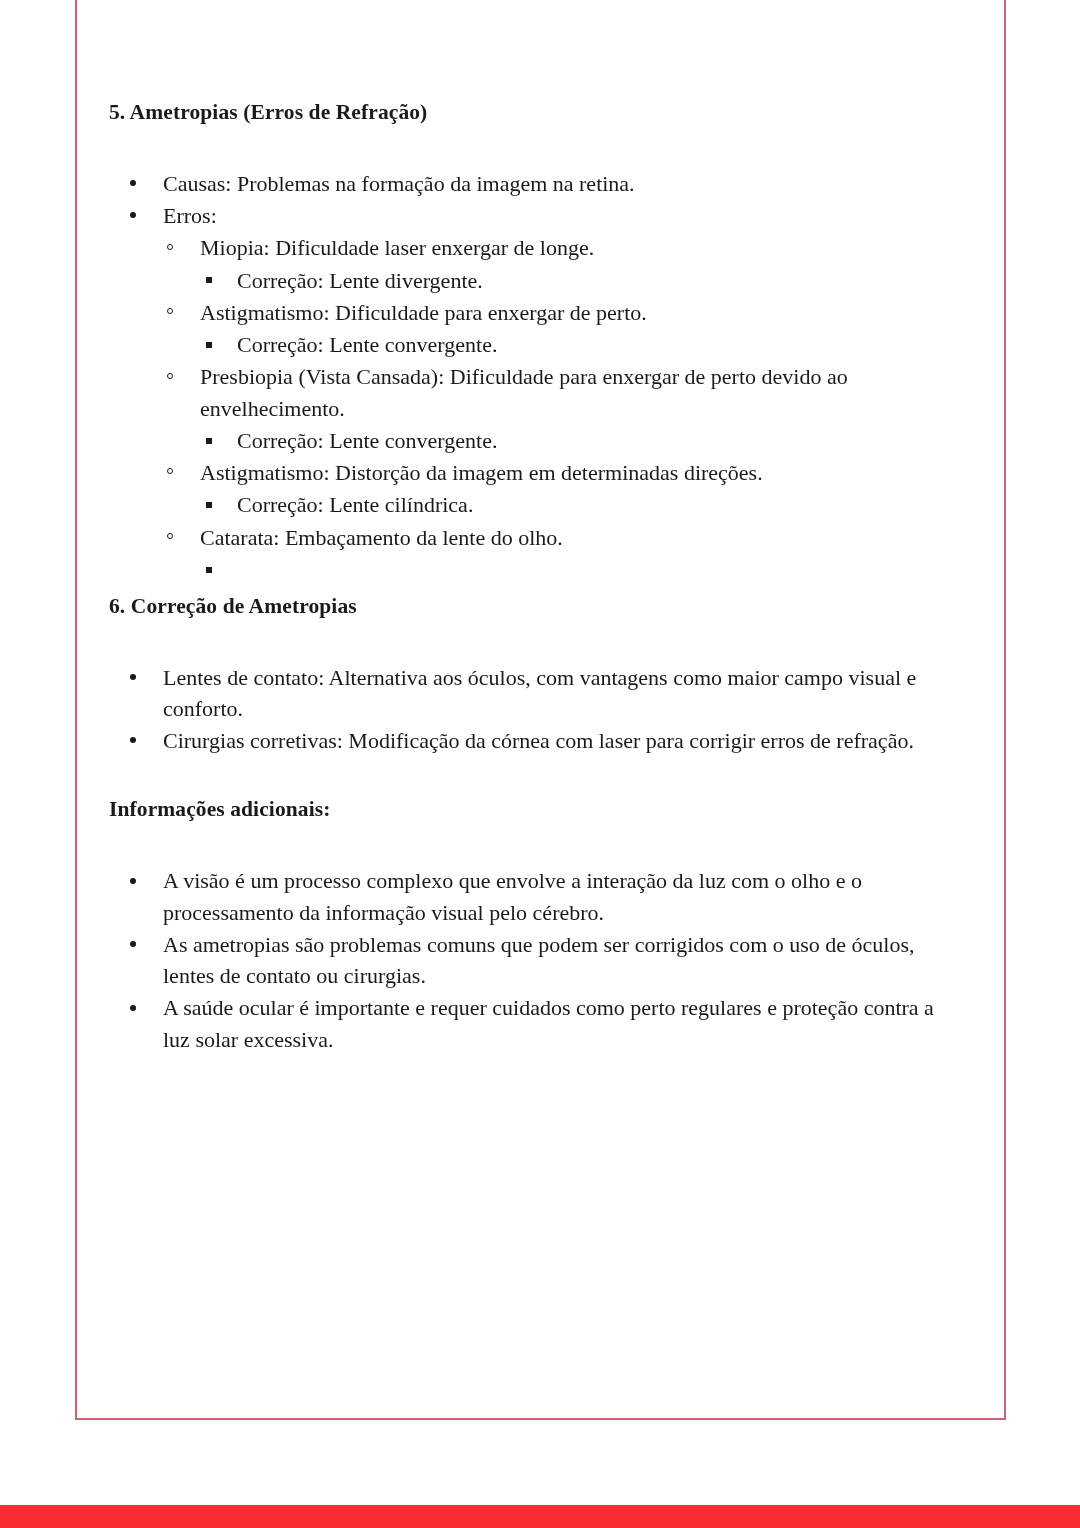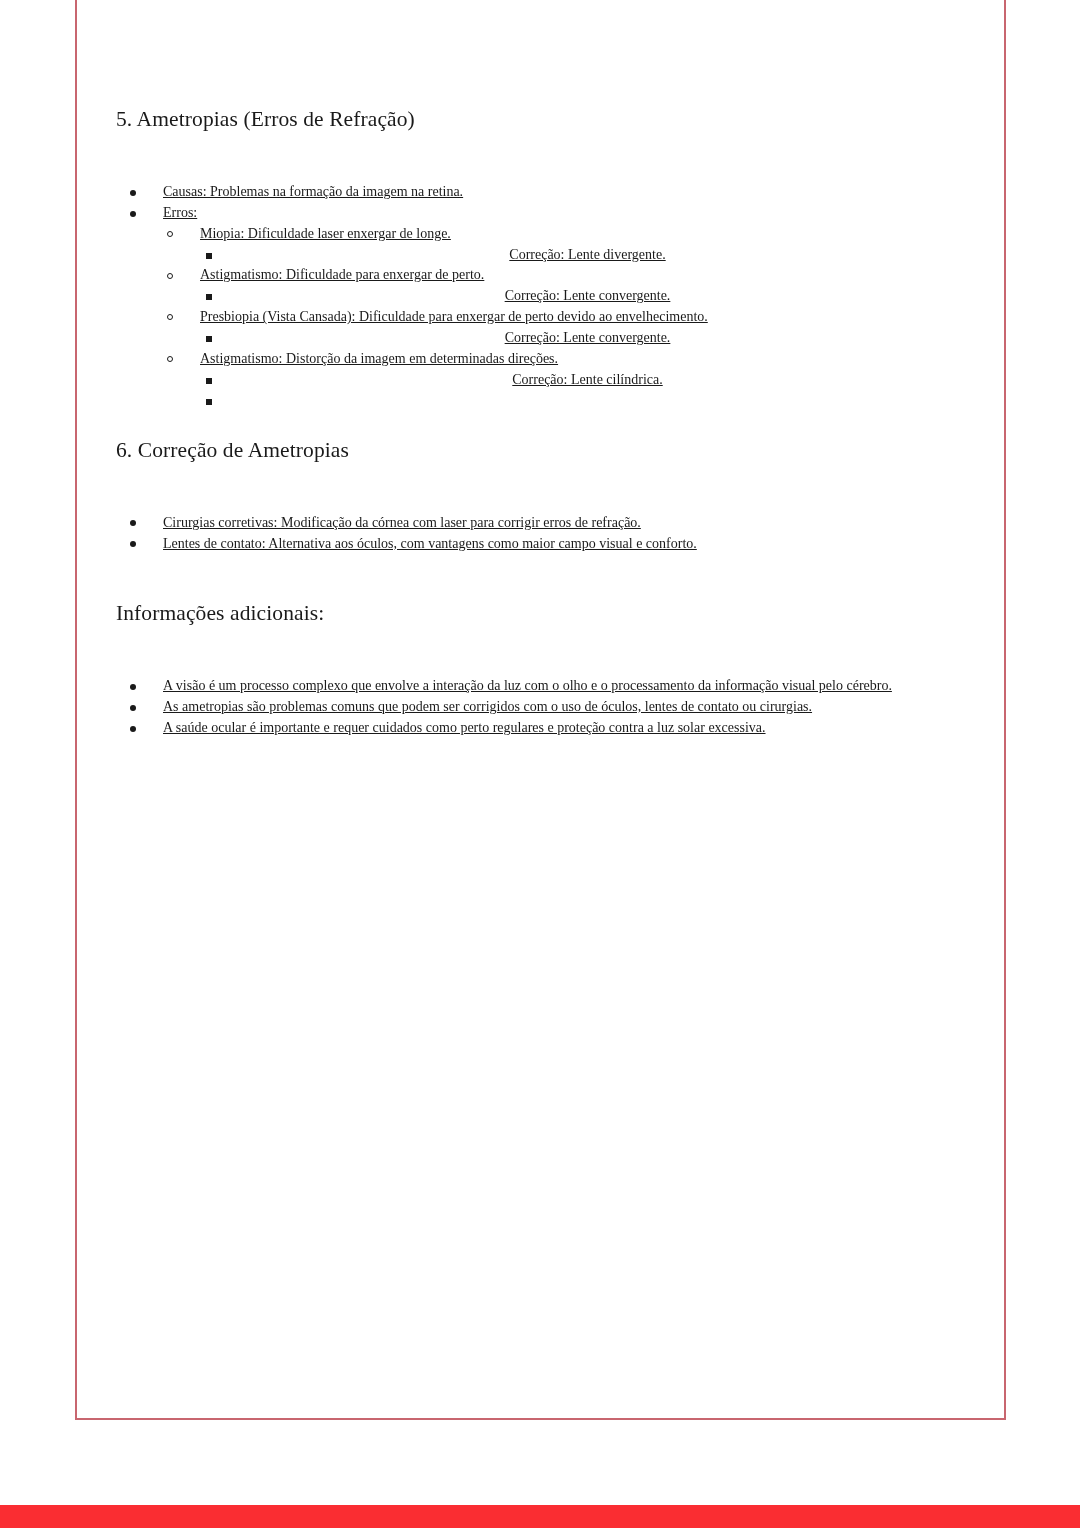--- a/index.html
+++ b/index.html
@@ -32,42 +32,41 @@
 
   .content {
     position: absolute;
     left: 108px;
     top: 98px;
     width: 830px;
   }
 
   h2.section-heading {
     font-size: 21.5px;
-    font-weight: normal;
+    font-weight: bold;
     letter-spacing: 0.1px;
-    margin: 8px;
+    margin: 1px;
     line-height: 1.3;
   }
 
   
   .gap-after-heading { height: 40px; }
   .gap-before-heading { height: 38px; }
 
   ul {
     list-style: none;
     margin: 0;
     padding: 0;
   }
 
   li {
     position: relative;
-    font-size: 14px;
+    font-size: 22px;
     line-height: 1.42;
     margin: 0 0 1px 0;
-    text-decoration: underline;
   }
 
   
   ul.lvl1 > li {
     padding-left: 37px;
     margin-left: 18px;
   }
   ul.lvl1 > li > .marker {
     position: absolute;
     left: 4px;
@@ -92,21 +91,20 @@
     border-radius: 50%;
     border: 1.4px solid #1a1a1a;
     background: transparent;
     box-sizing: border-box;
   }
 
   
   ul.lvl3 > li {
     padding-left: 36px;
     margin-left: 93px;
-    text-align: center;
   }
   ul.lvl3 > li > .marker {
     position: absolute;
     left: 5px;
     top: 0.58em;
     width: 6px;
     height: 6px;
     background: #1a1a1a;
   }
 
@@ -158,32 +156,35 @@
     <li><span class="marker"></span><span class="text">Correção: Lente convergente.</span></li>
   </ul>
 
   <ul class="lvl2">
     <li><span class="marker"></span><span class="text">Astigmatismo: Distorção da imagem em determinadas direções.</span></li>
   </ul>
   <ul class="lvl3">
     <li><span class="marker"></span><span class="text">Correção: Lente cilíndrica.</span></li>
   </ul>
 
+  <ul class="lvl2">
+    <li><span class="marker"></span><span class="text">Catarata: Embaçamento da lente do olho.</span></li>
+  </ul>
   <ul class="lvl3">
     <li><span class="marker"></span></li>
   </ul>
 
   <div class="gap-before-heading"></div>
 
   <h2 class="section-heading">6. Correção de Ametropias</h2>
   <div class="gap-after-heading"></div>
 
   <ul class="lvl1">
+    <li><span class="marker"></span><span class="text">Lentes de contato: Alternativa aos óculos, com vantagens como maior campo visual e conforto.</span></li>
     <li><span class="marker"></span><span class="text">Cirurgias corretivas: Modificação da córnea com laser para corrigir erros de refração.</span></li>
-    <li><span class="marker"></span><span class="text">Lentes de contato: Alternativa aos óculos, com vantagens como maior campo visual e conforto.</span></li>
   </ul>
 
   <div class="gap-before-heading"></div>
 
   <h2 class="section-heading">Informações adicionais:</h2>
   <div class="gap-after-heading"></div>
 
   <ul class="lvl1">
     <li><span class="marker"></span><span class="text">A visão é um processo complexo que envolve a interação da luz com o olho e o processamento da informação visual pelo cérebro.</span></li>
     <li><span class="marker"></span><span class="text">As ametropias são problemas comuns que podem ser corrigidos com o uso de óculos, lentes de contato ou cirurgias.</span></li>

